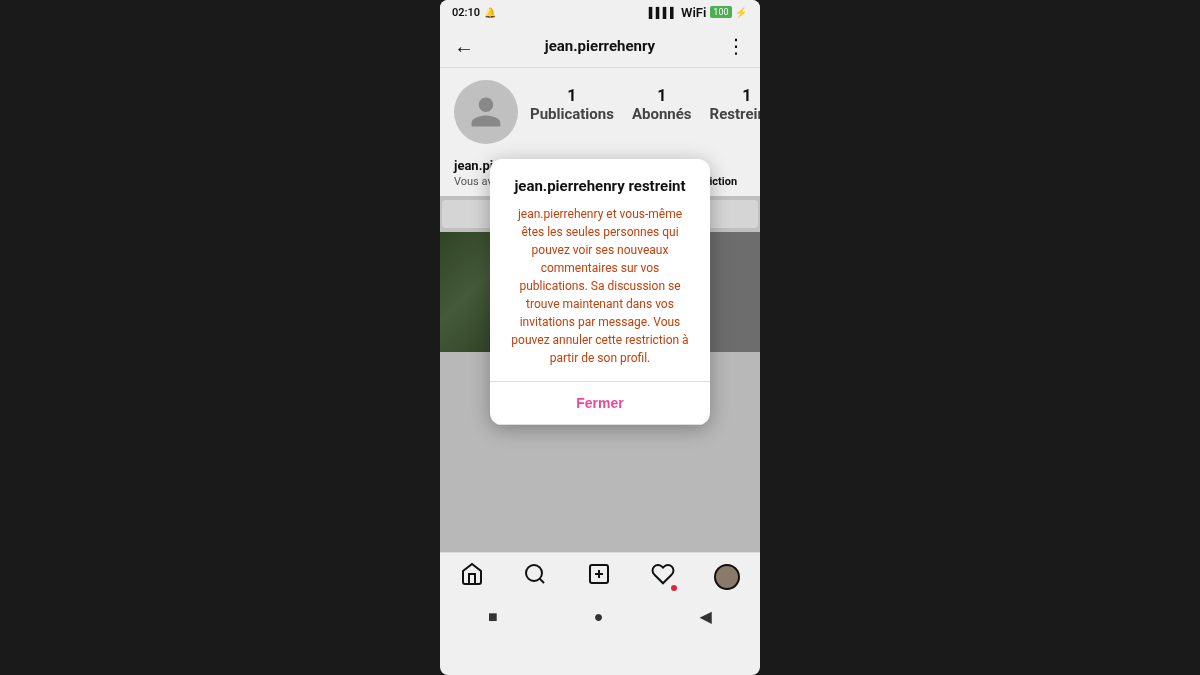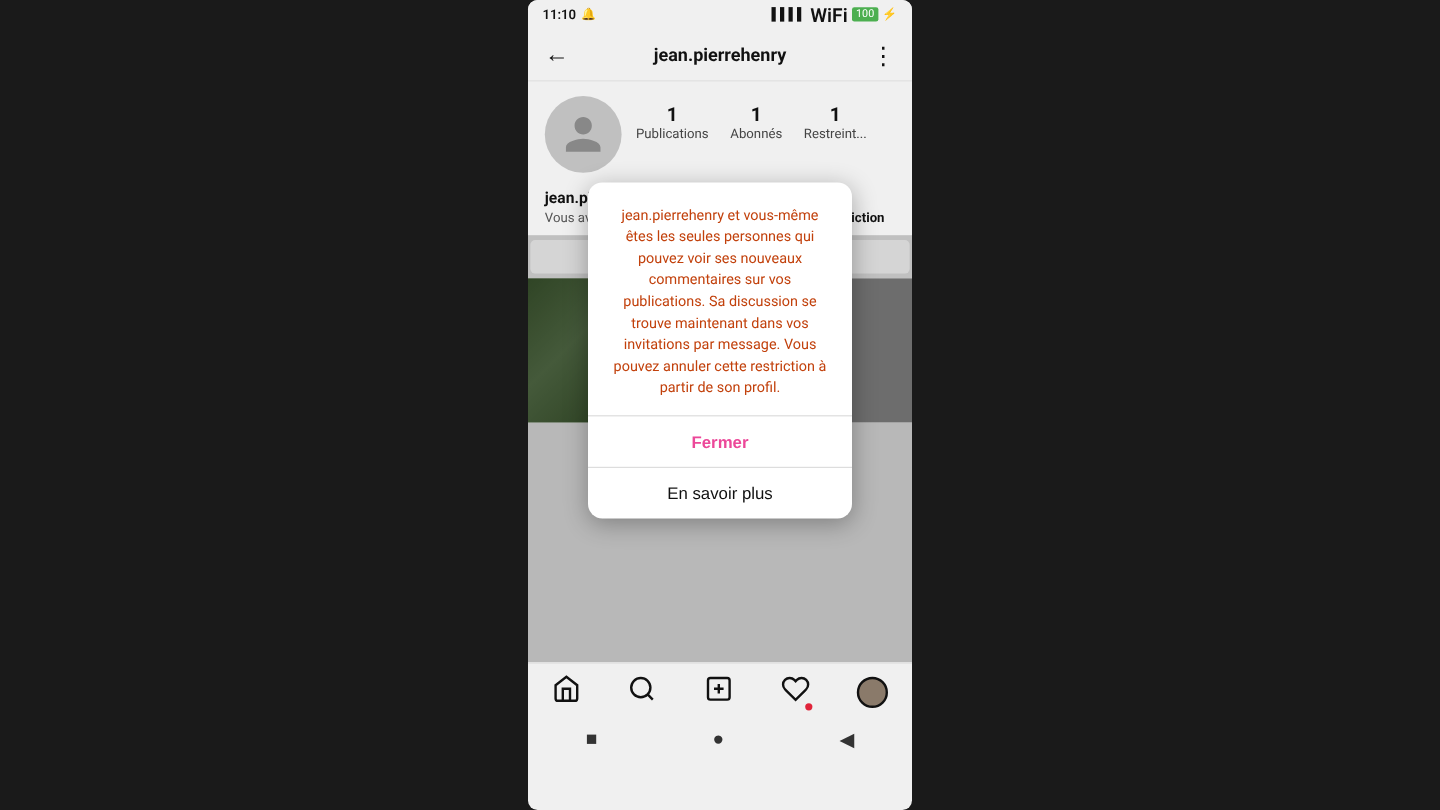--- a/index.html
+++ b/index.html
@@ -104,23 +104,24 @@
       display: flex;
       flex-direction: column;
       align-items: center;
     }
     .stat-number {
       font-size: 16px;
       font-weight: 700;
       color: #111;
     }
     .stat-label {
-      font-size: 11px;
+      font-size: 15px;
       color: #444;
       text-align: right;
+      font-weight: bold;
     }
 
     
     .profile-info {
       background: #f0f0f0;
       padding: 4px 14px 8px;
     }
     .profile-name {
       font-size: 13px;
       font-weight: 700;
@@ -278,26 +279,26 @@
       cursor: pointer;
     }
   </style>
 </head>
 <body>
 
 <div class="phone">
 
   <div class="status-bar">
     <div class="status-left">
-      <span>11:10</span>
+      <span>02:10</span>
       <span style="font-size:10px;">🔔</span>
     </div>
     <div class="status-right">
       <span style="font-size:10px;">▌▌▌▌</span>
-      <span style="font-size:16px;">WiFi</span>
+      <span style="font-size:13px;">WiFi</span>
       <div class="battery-box">100</div>
       <span style="font-size:10px;">⚡</span>
     </div>
   </div>
 
   <div class="insta-header">
     <span class="back-arrow">←</span>
     <span class="username-title">jean.pierrehenry</span>
     <span class="more-dots">⋮</span>
   </div>
@@ -339,26 +340,26 @@
 
   <div style="position:relative;">
     <div class="thumbnails-area">
       <div class="thumb thumb-green"></div>
     </div>
 
     <div class="overlay">
 
       <div class="modal">
         <div class="modal-body">
+          <div class="modal-title">jean.pierrehenry restreint</div>
           <div class="modal-message">jean.pierrehenry et vous-même êtes les seules personnes qui pouvez voir ses nouveaux commentaires sur vos publications. Sa discussion se trouve maintenant dans vos invitations par message. Vous pouvez annuler cette restriction à partir de son profil.</div>
         </div>
         <div class="modal-divider"></div>
         <button class="modal-btn primary">Fermer</button>
         <div class="modal-divider"></div>
-        <button class="modal-btn secondary">En savoir plus</button>
       </div>
     </div>
   </div>
 
   <div style="background:#b8b8b8; flex:1; height:200px;"></div>
 
   <div class="bottom-nav">
     <span class="nav-icon">
       <svg width="24" height="24" viewBox="0 0 24 24" fill="none" stroke="#111" stroke-width="2">
         <path d="M3 9l9-7 9 7v11a2 2 0 01-2 2H5a2 2 0 01-2-2z"></path>

